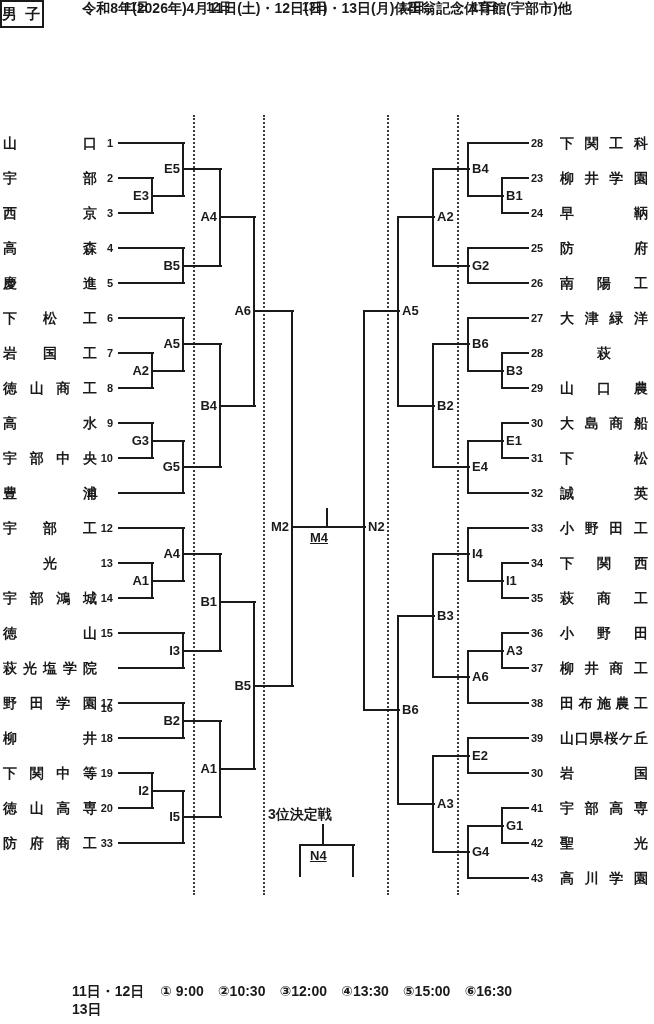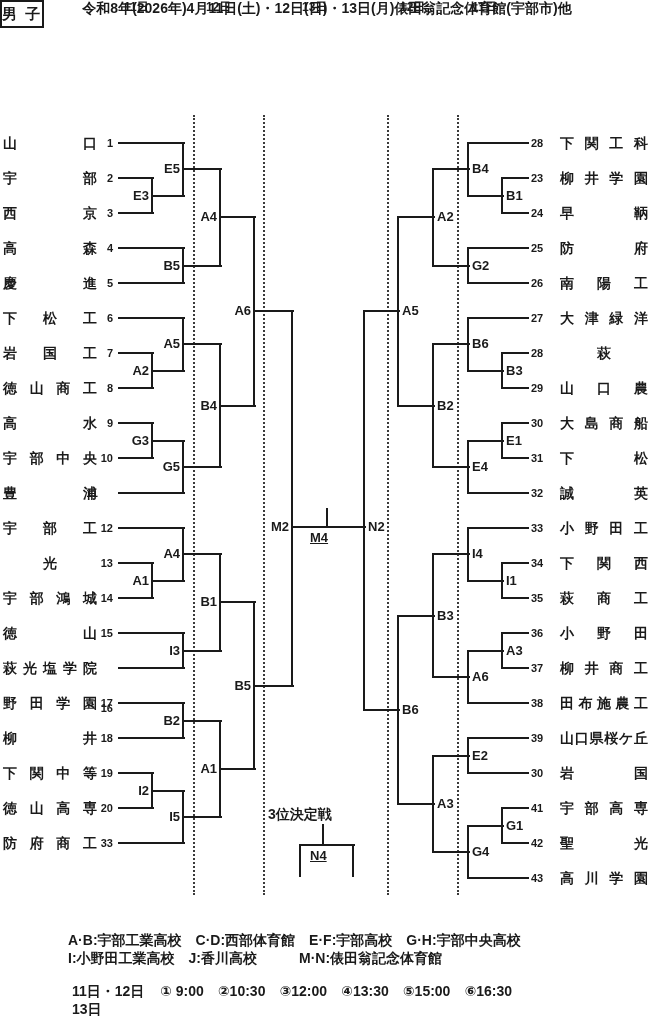--- a/index.html
+++ b/index.html
@@ -472,19 +472,17 @@
       <div class="abs hl" style="left: 292px; top: 526px; width: 74px; background: rgb(26, 26, 26);"></div>
       <div class="abs vl" style="left: 326px; top: 508px; height: 20px; background: rgb(26, 26, 26);"></div>
       <div class="abs vl" style="left: 322px; top: 824px; height: 22px; background: rgb(26, 26, 26);"></div>
       <div class="abs hl" style="left: 300px; top: 844px; width: 55px; background: rgb(26, 26, 26);"></div>
       <div class="abs vl" style="left: 299px; top: 844px; height: 33px; background: rgb(26, 26, 26);"></div>
       <div class="abs vl" style="left: 352px; top: 844px; height: 33px; background: rgb(26, 26, 26);"></div>
     </div>
   <div id="third-title" class="abs" style="left:268px; top:806px;">3位決定戦</div>
   <div id="third-label" class="abs" style="left:310px; top:848px;">N4</div>
   <div id="final-label" class="abs" style="left:310px; top:530px;">M4</div>
-  <div id="venue-line-1" class="abs venue-line" style="left:68px; top:931px;">A·B:宇部工業高校　C·D:西部体育館　E·F:宇部高校　G·H:宇部中央高校</div>
-  <div id="venue-line-2" class="abs venue-line" style="left:68px; top:949px;">I:小野田工業高校　J:香川高校　　　M·N:俵田翁記念体育館</div>
   <div id="schedule"></div>
 <div class="abs sched-day" style="left: 72px; top: 982px;">11日・12日</div>
     <div class="abs sched-times" style="left: 160px; top: 982px;">① 9:00　②10:30　③12:00　④13:30　⑤15:00　⑥16:30</div>
     <div class="abs sched-day" style="left: 72px; top: 1000px;">13日</div>
   </div>
 
 </body></html>

